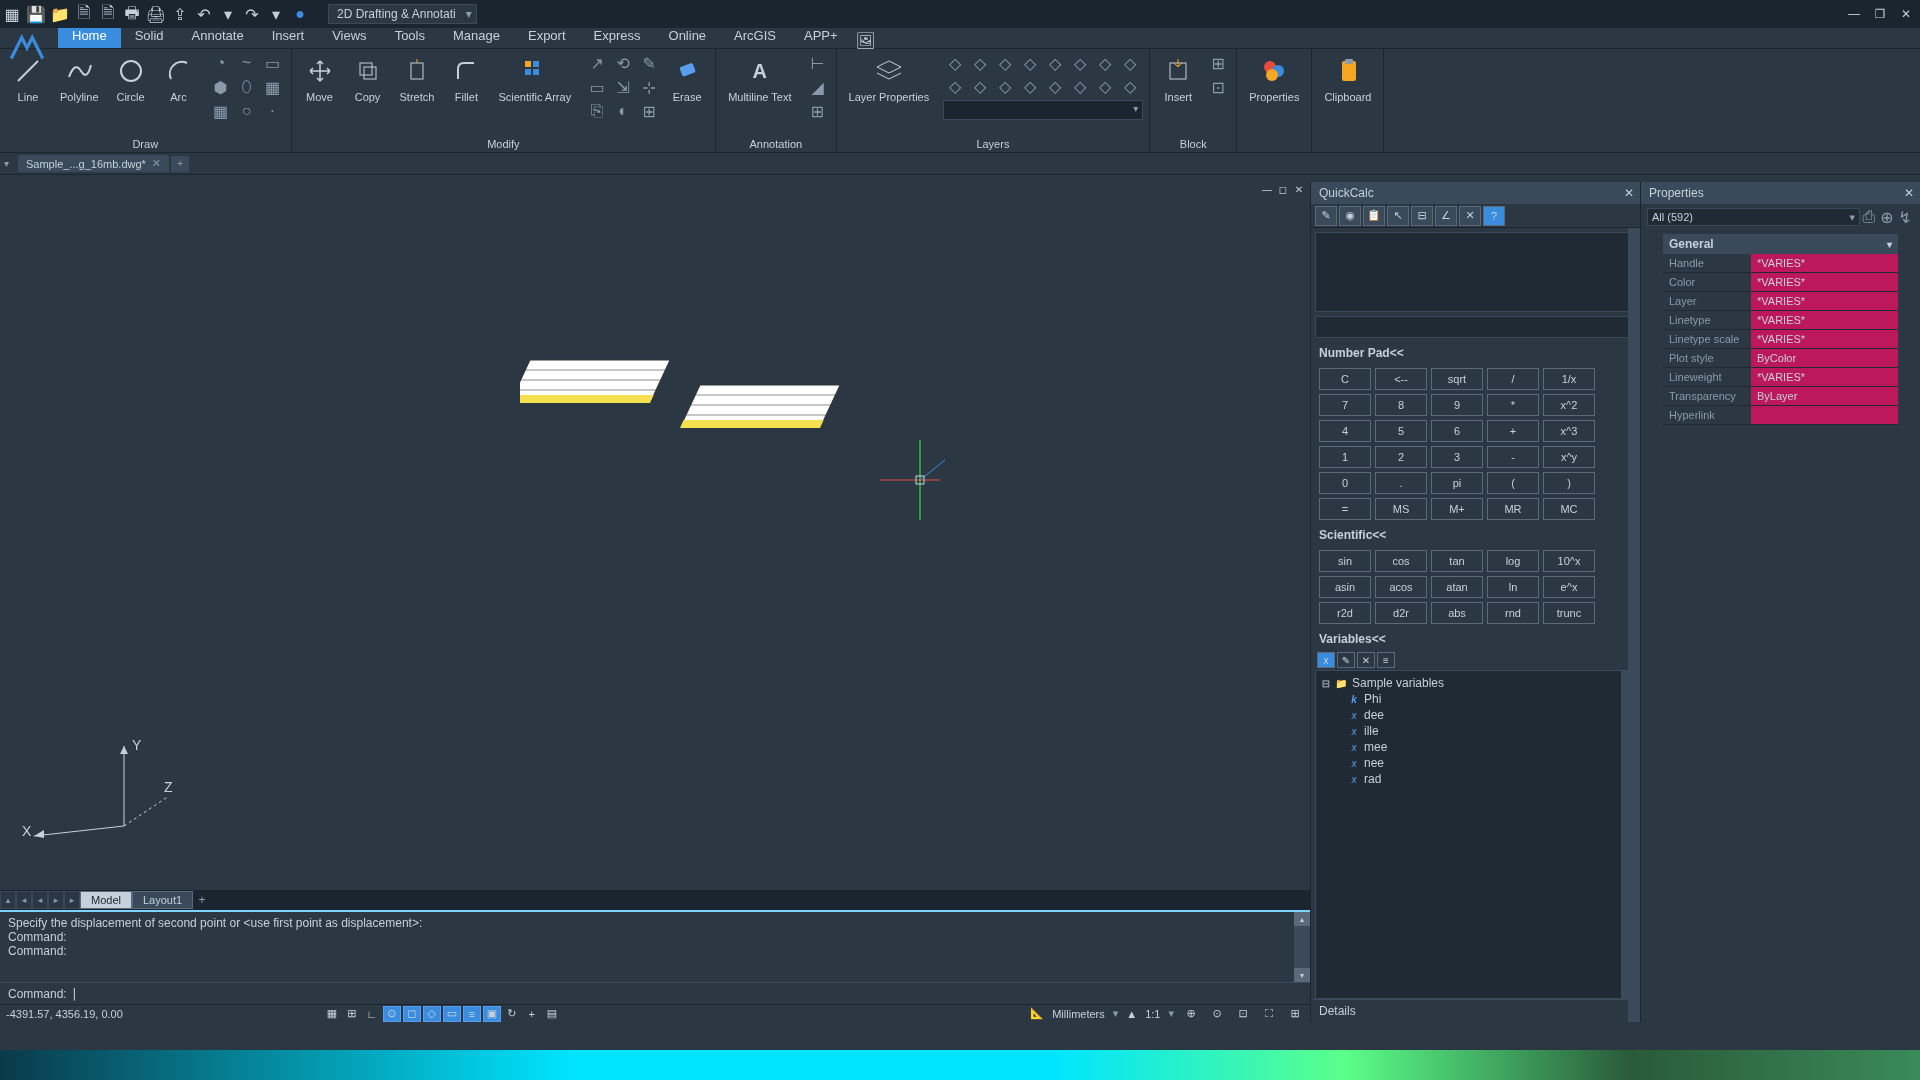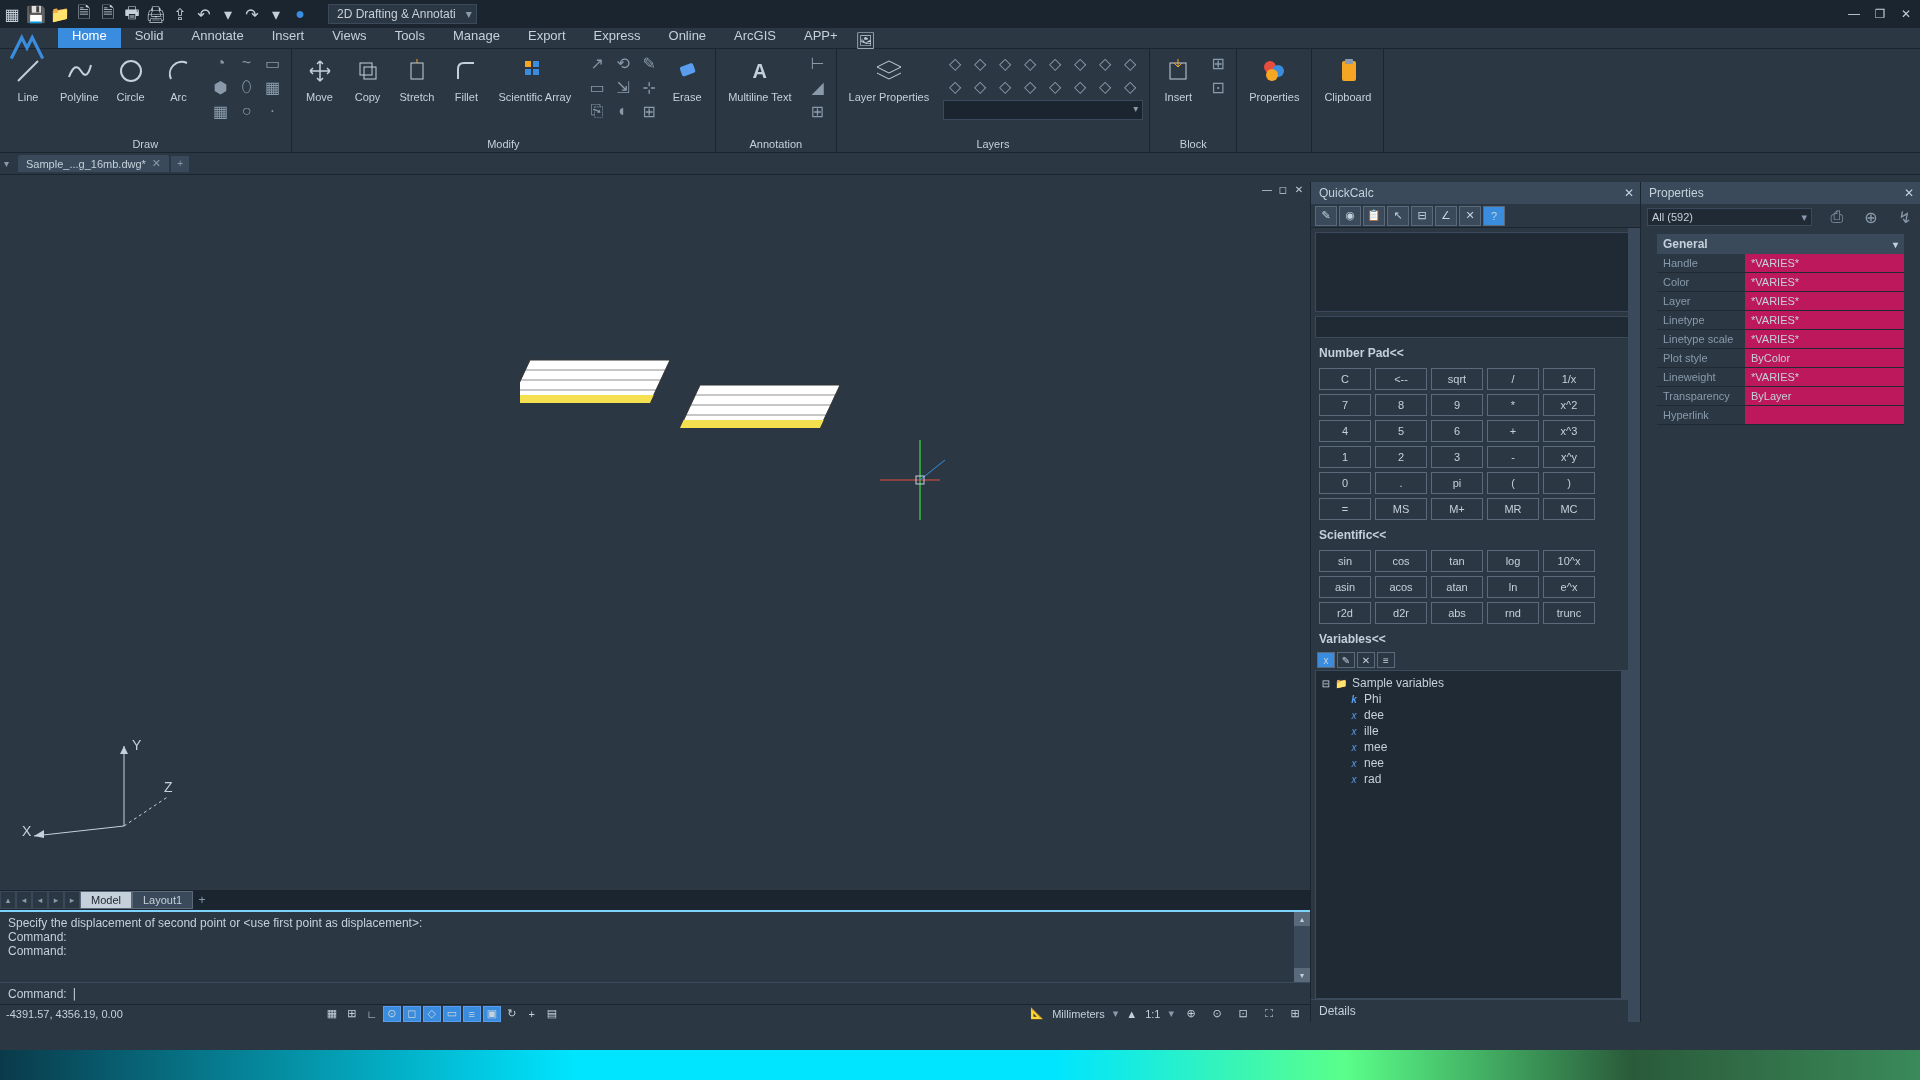--- a/index.html
+++ b/index.html
@@ -76,25 +76,25 @@
 .var-tree{flex:1;border:1px solid #3a4a5a;background:#1f2a35;padding:4px;font-size:12px;color:#c5d0db;overflow:hidden;position:relative}
 .tree-item{display:flex;align-items:center;gap:4px;padding:1px 0;cursor:pointer}
 .tree-item.root{font-weight:normal}
 .tree-indent{padding-left:28px}
 .tree-icn{width:12px;height:12px;display:inline-flex;align-items:center;justify-content:center;font-size:10px}
 .k-icn{color:#5a9dee;font-style:italic;font-weight:bold}
 .x-icn{color:#5a9dee;font-style:italic}
 .var-scroll{position:absolute;right:0;top:0;bottom:0;width:14px;background:#3a4a5a}
 .details-hdr{padding:4px 8px;color:#c5d0db;font-size:12px;border-top:1px solid #3a4a5a}
 .properties{width:280px;background:#2b3844;border-left:1px solid #1a2530;display:flex;flex-direction:column}
-.prop-sel-row{height:26px;display:flex;align-items:center;padding:4px 6px;gap:16px}
+.prop-sel-row{height:26px;display:flex;align-items:center;padding:4px 6px;gap:0}
 .prop-combo{flex:1;background:#1f2a35;border:1px solid #3a4a5a;color:#c5d0db;font-size:11px;padding:2px 4px;position:relative}
 .prop-combo::after{content:'▾';position:absolute;right:4px;color:#8a9aab}
 .prop-icn{width:18px;height:18px;cursor:pointer;display:flex;align-items:center;justify-content:center;color:#8a9aab}
-.prop-section{margin:4px 16px}
+.prop-section{margin:4px 22px}
 .prop-sec-hdr{background:#3a4a5a;padding:3px 6px;color:#c5d0db;font-size:12px;font-weight:bold;display:flex;justify-content:space-between;align-items:center;cursor:pointer}
 .prop-sec-hdr::after{content:'▾';font-size:10px}
 .prop-row{display:flex;font-size:11px;border-bottom:1px solid #1f2a35}
 .prop-label{width:88px;padding:3px 6px;color:#8a9aab}
 .prop-value{flex:1;padding:3px 6px;color:#c5d0db;background:#be185d}
 .taskbar-glow{position:absolute;bottom:0;left:0;right:0;height:30px;background:linear-gradient(90deg,#0a3a4a 0%,#00e5ff 30%,#00e5ff 55%,#5aff8a 70%,#2a5a3a 85%,#3a8a5a 100%);z-index:-1}
 .qc-body{flex:1;overflow:hidden;display:flex;flex-direction:column;position:relative}
 .qc-main-scroll{position:absolute;right:0;top:0;bottom:0;width:12px;background:#3a4a5a}
 </style>
 </head>

